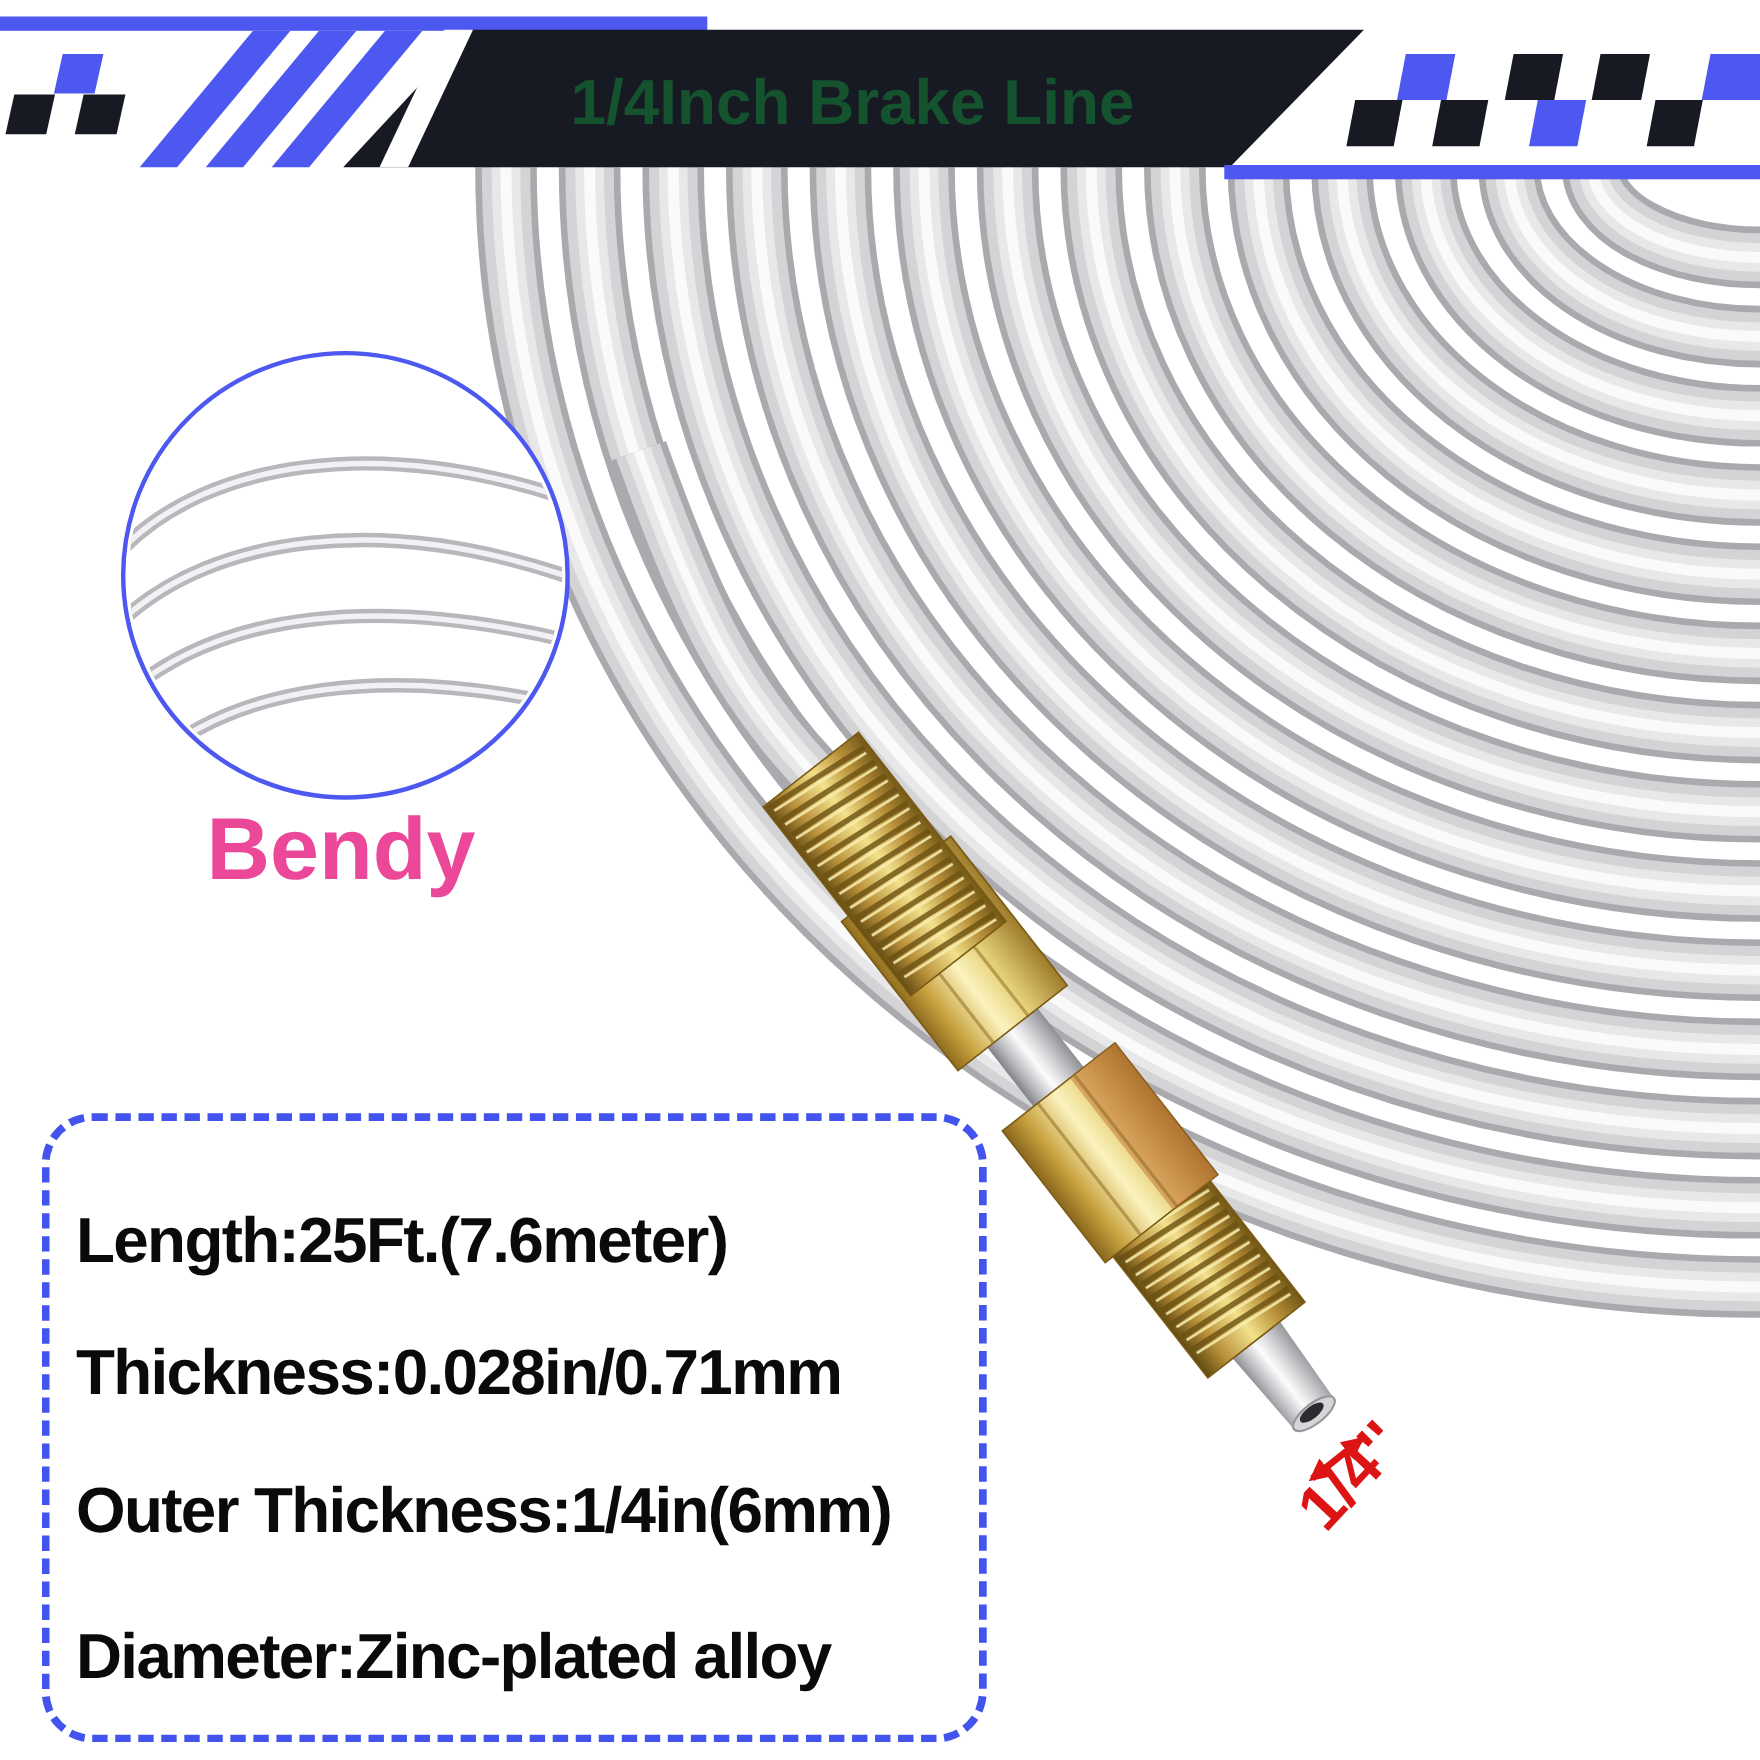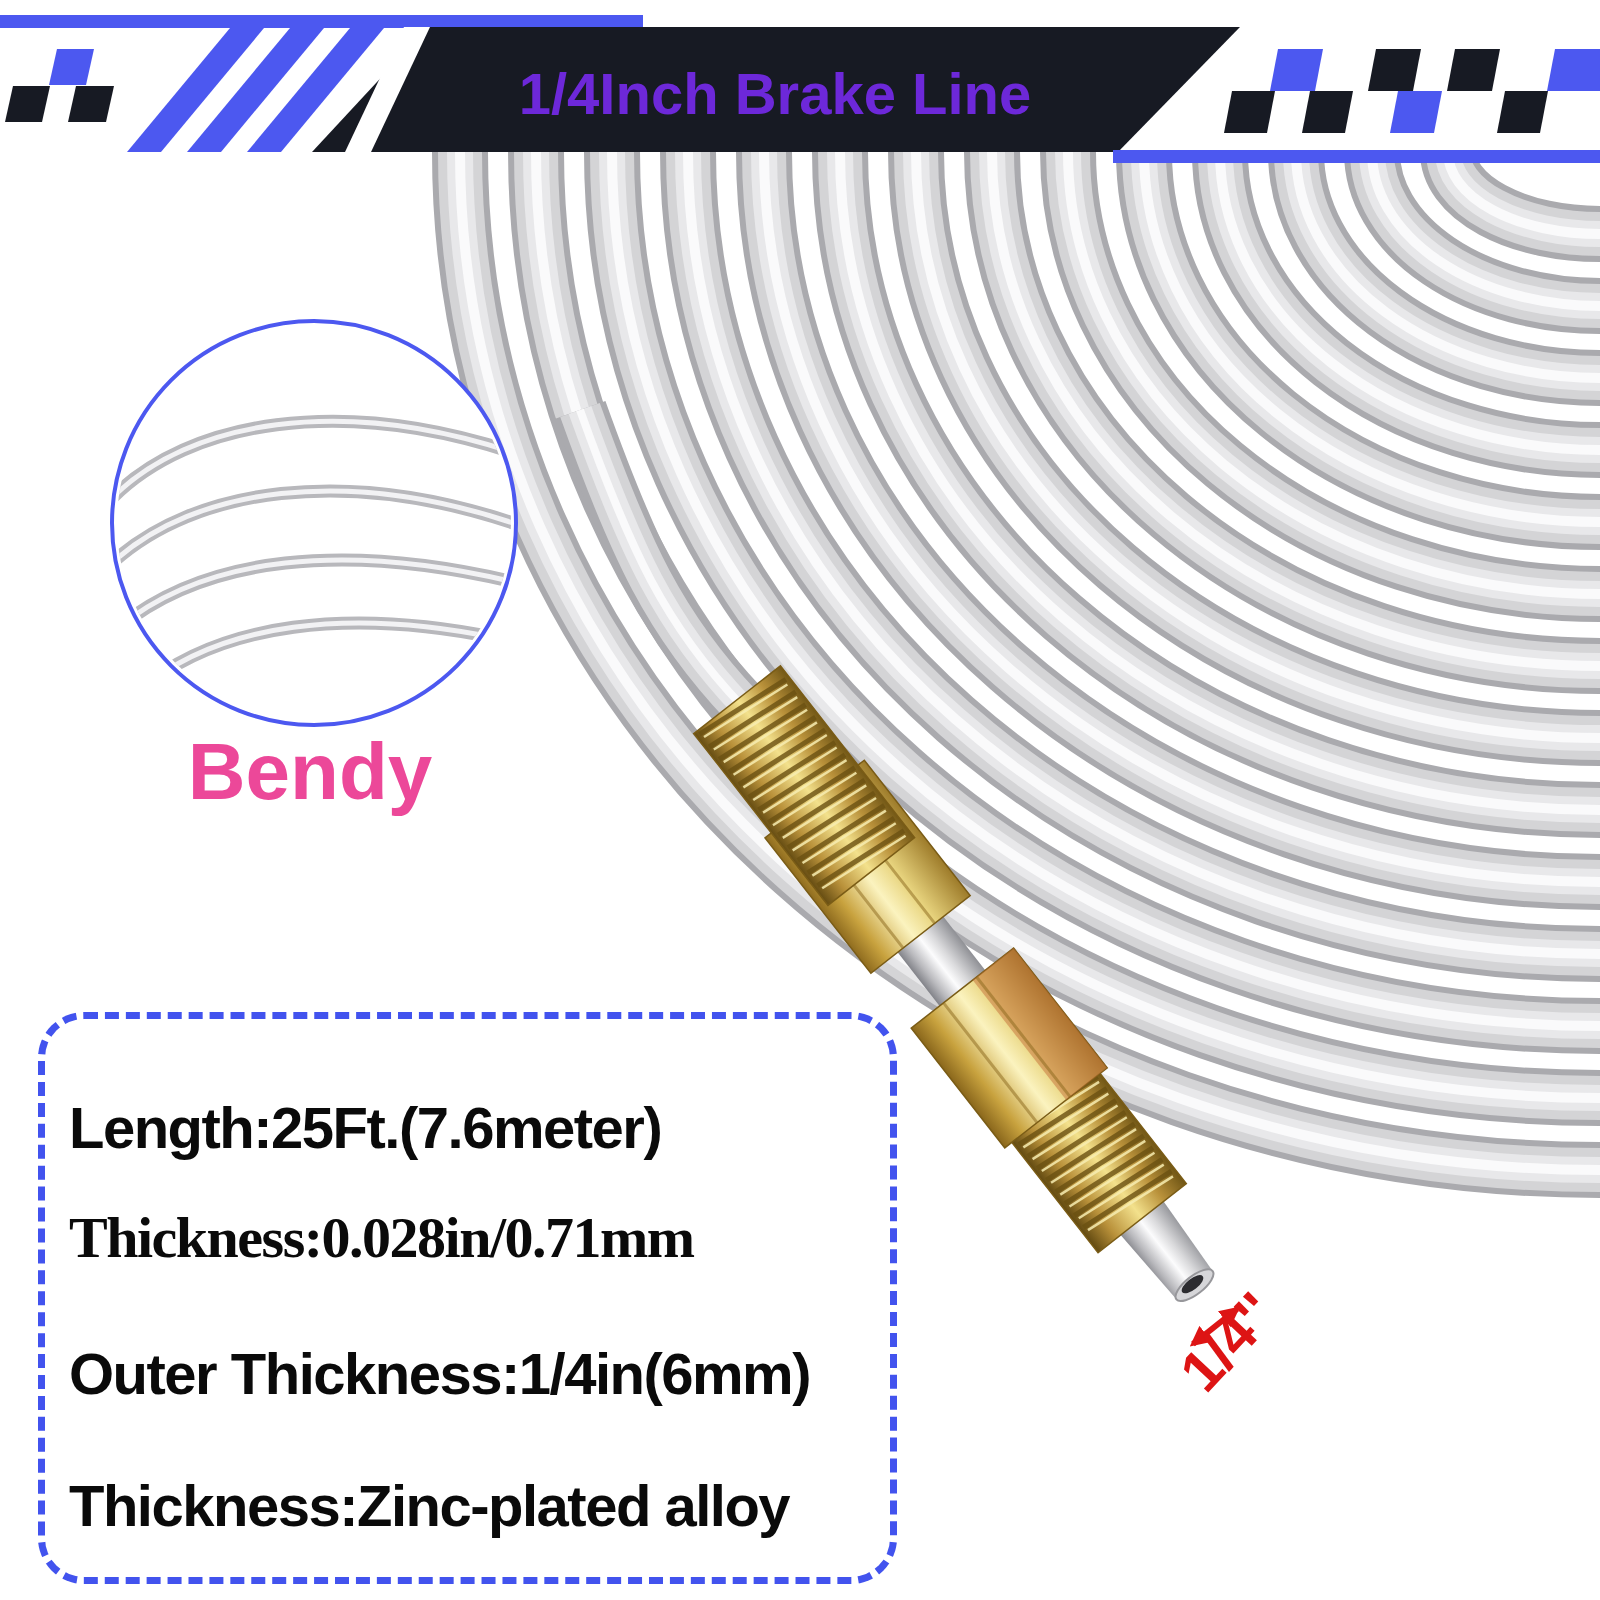--- a/index.html
+++ b/index.html
@@ -4,36 +4,36 @@
 <style>
   html,body{margin:0;padding:0;background:#ffffff;}
   #stage{
     position:relative;width:1600px;height:1600px;background:#ffffff;overflow:hidden;
     font-family:"Liberation Sans", sans-serif;
   }
   #art{position:absolute;left:0;top:0;}
   .txt{position:absolute;color:#0a0a0a;font-weight:bold;white-space:nowrap;}
   #banner-title{
     left:450px;top:60px;width:650px;text-align:center;
-    font-size:58px;color:#6d28d9;letter-spacing:0px;
+    font-size:58px;color:#14532d;letter-spacing:0px;
   }
   #bendy-label{
     left:150px;top:726px;width:320px;text-align:center;
     font-size:80px;color:#ec4899;
   }
   #spec-box{
     position:absolute;left:38px;top:1012px;width:845px;height:558px;
     border:7px dashed #4253ee;border-radius:46px;
   }
   .spec-line{
     position:absolute;left:24px;font-size:58px;font-weight:bold;color:#0a0a0a;
     letter-spacing:-1.5px;line-height:1;
   }
   #spec-line-0{top:52px;margin-top:28px;}
-  #spec-line-1{top:190px;font-family:Liberation Serif, serif;}
+  #spec-line-1{top:200px;}
   #spec-line-2{top:326px;}
   #spec-line-3{top:458px;}
   #size-label{
     left:1163px;top:1309px;width:130px;height:66px;line-height:66px;text-align:center;
     font-size:58px;color:#dd1414;
     transform:rotate(-47deg);transform-origin:center center;
   }
 </style>
 </head>
 <body>
@@ -262,17 +262,17 @@
     <line x1="1193" y1="1344" x2="1237" y2="1309" stroke="#dd1414" stroke-width="6" marker-start="url(#arrHead)" marker-end="url(#arrHead)"></line>
   </svg>
 
   <div id="banner-title" class="txt">1/4Inch Brake Line</div>
   <div id="bendy-label" class="txt">Bendy</div>
 
   <div id="spec-box">
     <div id="spec-line-0" class="spec-line">Length:25Ft.(7.6meter)</div>
     <div id="spec-line-1" class="spec-line">Thickness:0.028in/0.71mm</div>
     <div id="spec-line-2" class="spec-line">Outer Thickness:1/4in(6mm)</div>
-    <div id="spec-line-3" class="spec-line">Thickness:Zinc-plated alloy</div>
+    <div id="spec-line-3" class="spec-line">Diameter:Zinc-plated alloy</div>
   </div>
 
   <div id="size-label" class="txt">1/4''</div>
 </div>
 
 </body></html>

